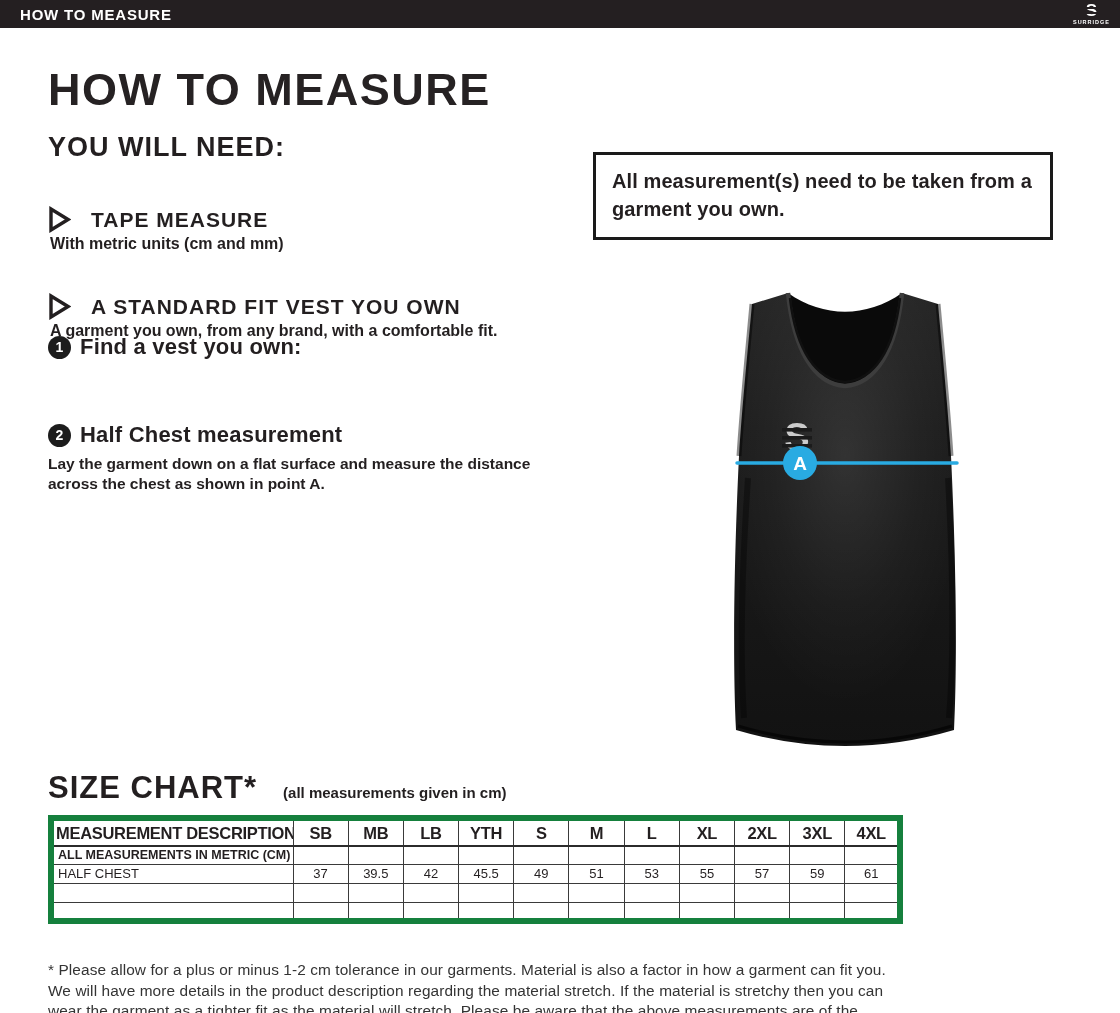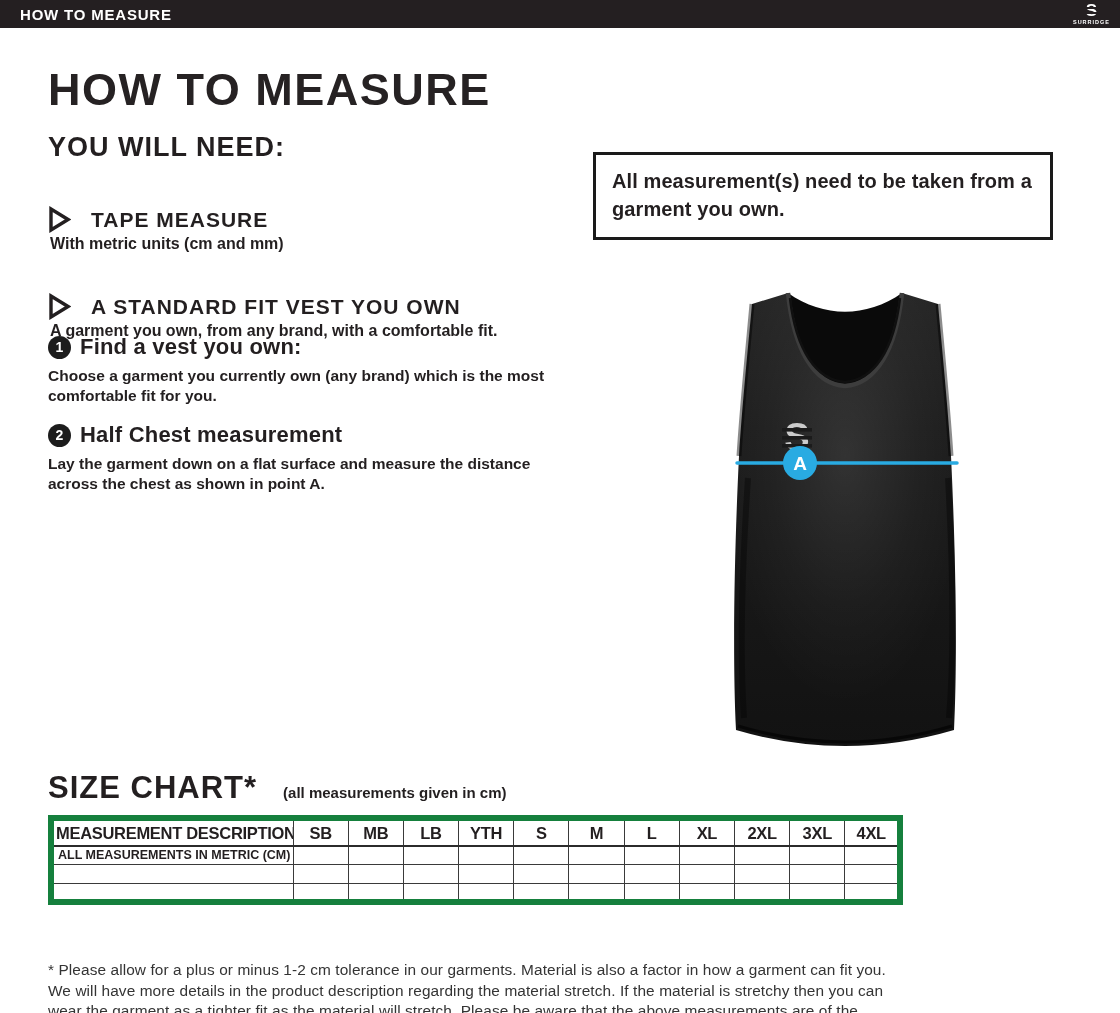--- a/index.html
+++ b/index.html
@@ -121,21 +121,20 @@
     <span class="need-label">A STANDARD FIT VEST YOU OWN</span>
   </div>
   <div class="need-desc">A garment you own, from any brand, with a comfortable fit.</div>
 </div>
 
 <div class="step s1">
   <div class="step-head">
     <span class="step-num">1</span>
     <span class="step-title">Find a vest you own:</span>
   </div>
-  <div class="step-desc">Choose a garment you currently own (any brand) which is the most comfortable fit for you.</div>
 </div>
 
 <div class="step s2">
   <div class="step-head">
     <span class="step-num">2</span>
     <span class="step-title">Half Chest measurement</span>
   </div>
   <div class="step-desc">Lay the garment down on a flat surface and measure the distance across the chest as shown in point A.</div>
 </div>
 
@@ -250,43 +249,57 @@
         <td>&nbsp;</td>
         <td>&nbsp;</td>
         <td>&nbsp;</td>
         <td>&nbsp;</td>
         <td>&nbsp;</td>
         <td>&nbsp;</td>
         <td>&nbsp;</td>
         <td>&nbsp;</td>
       </tr>
       <tr class="data">
-        <td class="lbl">&nbsp;</td>
-        <td class="val">&nbsp;</td>
-        <td class="val">&nbsp;</td>
-        <td class="val">&nbsp;</td>
-        <td class="val">&nbsp;</td>
-        <td class="val">&nbsp;</td>
-        <td class="val">&nbsp;</td>
-        <td class="val">&nbsp;</td>
-        <td class="val">&nbsp;</td>
-        <td class="val">&nbsp;</td>
-        <td class="val">&nbsp;</td>
-        <td class="val">&nbsp;</td>
+        <td class="lbl">HALF CHEST</td>
+        <td class="val">37</td>
+        <td class="val">39.5</td>
+        <td class="val">42</td>
+        <td class="val">45.5</td>
+        <td class="val">49</td>
+        <td class="val">51</td>
+        <td class="val">53</td>
+        <td class="val">55</td>
+        <td class="val">57</td>
+        <td class="val">59</td>
+        <td class="val">61</td>
       </tr>
       <tr class="data">
         <td class="lbl">&nbsp;</td>
         <td class="val">&nbsp;</td>
         <td class="val">&nbsp;</td>
         <td class="val">&nbsp;</td>
         <td class="val">&nbsp;</td>
         <td class="val">&nbsp;</td>
         <td class="val">&nbsp;</td>
         <td class="val">&nbsp;</td>
         <td class="val">&nbsp;</td>
         <td class="val">&nbsp;</td>
         <td class="val">&nbsp;</td>
         <td class="val">&nbsp;</td>
       </tr>
+      <tr class="data">
+        <td class="lbl">&nbsp;</td>
+        <td class="val">&nbsp;</td>
+        <td class="val">&nbsp;</td>
+        <td class="val">&nbsp;</td>
+        <td class="val">&nbsp;</td>
+        <td class="val">&nbsp;</td>
+        <td class="val">&nbsp;</td>
+        <td class="val">&nbsp;</td>
+        <td class="val">&nbsp;</td>
+        <td class="val">&nbsp;</td>
+        <td class="val">&nbsp;</td>
+        <td class="val">&nbsp;</td>
+      </tr>
     </tbody>
   </table>
 
 <div class="footnote">* Please allow for a plus or minus 1-2 cm tolerance in our garments. Material is also a factor in how a garment can fit you. We will have more details in the product description regarding the material stretch.  If the material is stretchy then you can wear the garment as a tighter fit as the material will stretch.  Please be aware that the above measurements are of the garment and not of your body.</div>
 
 </body></html>

